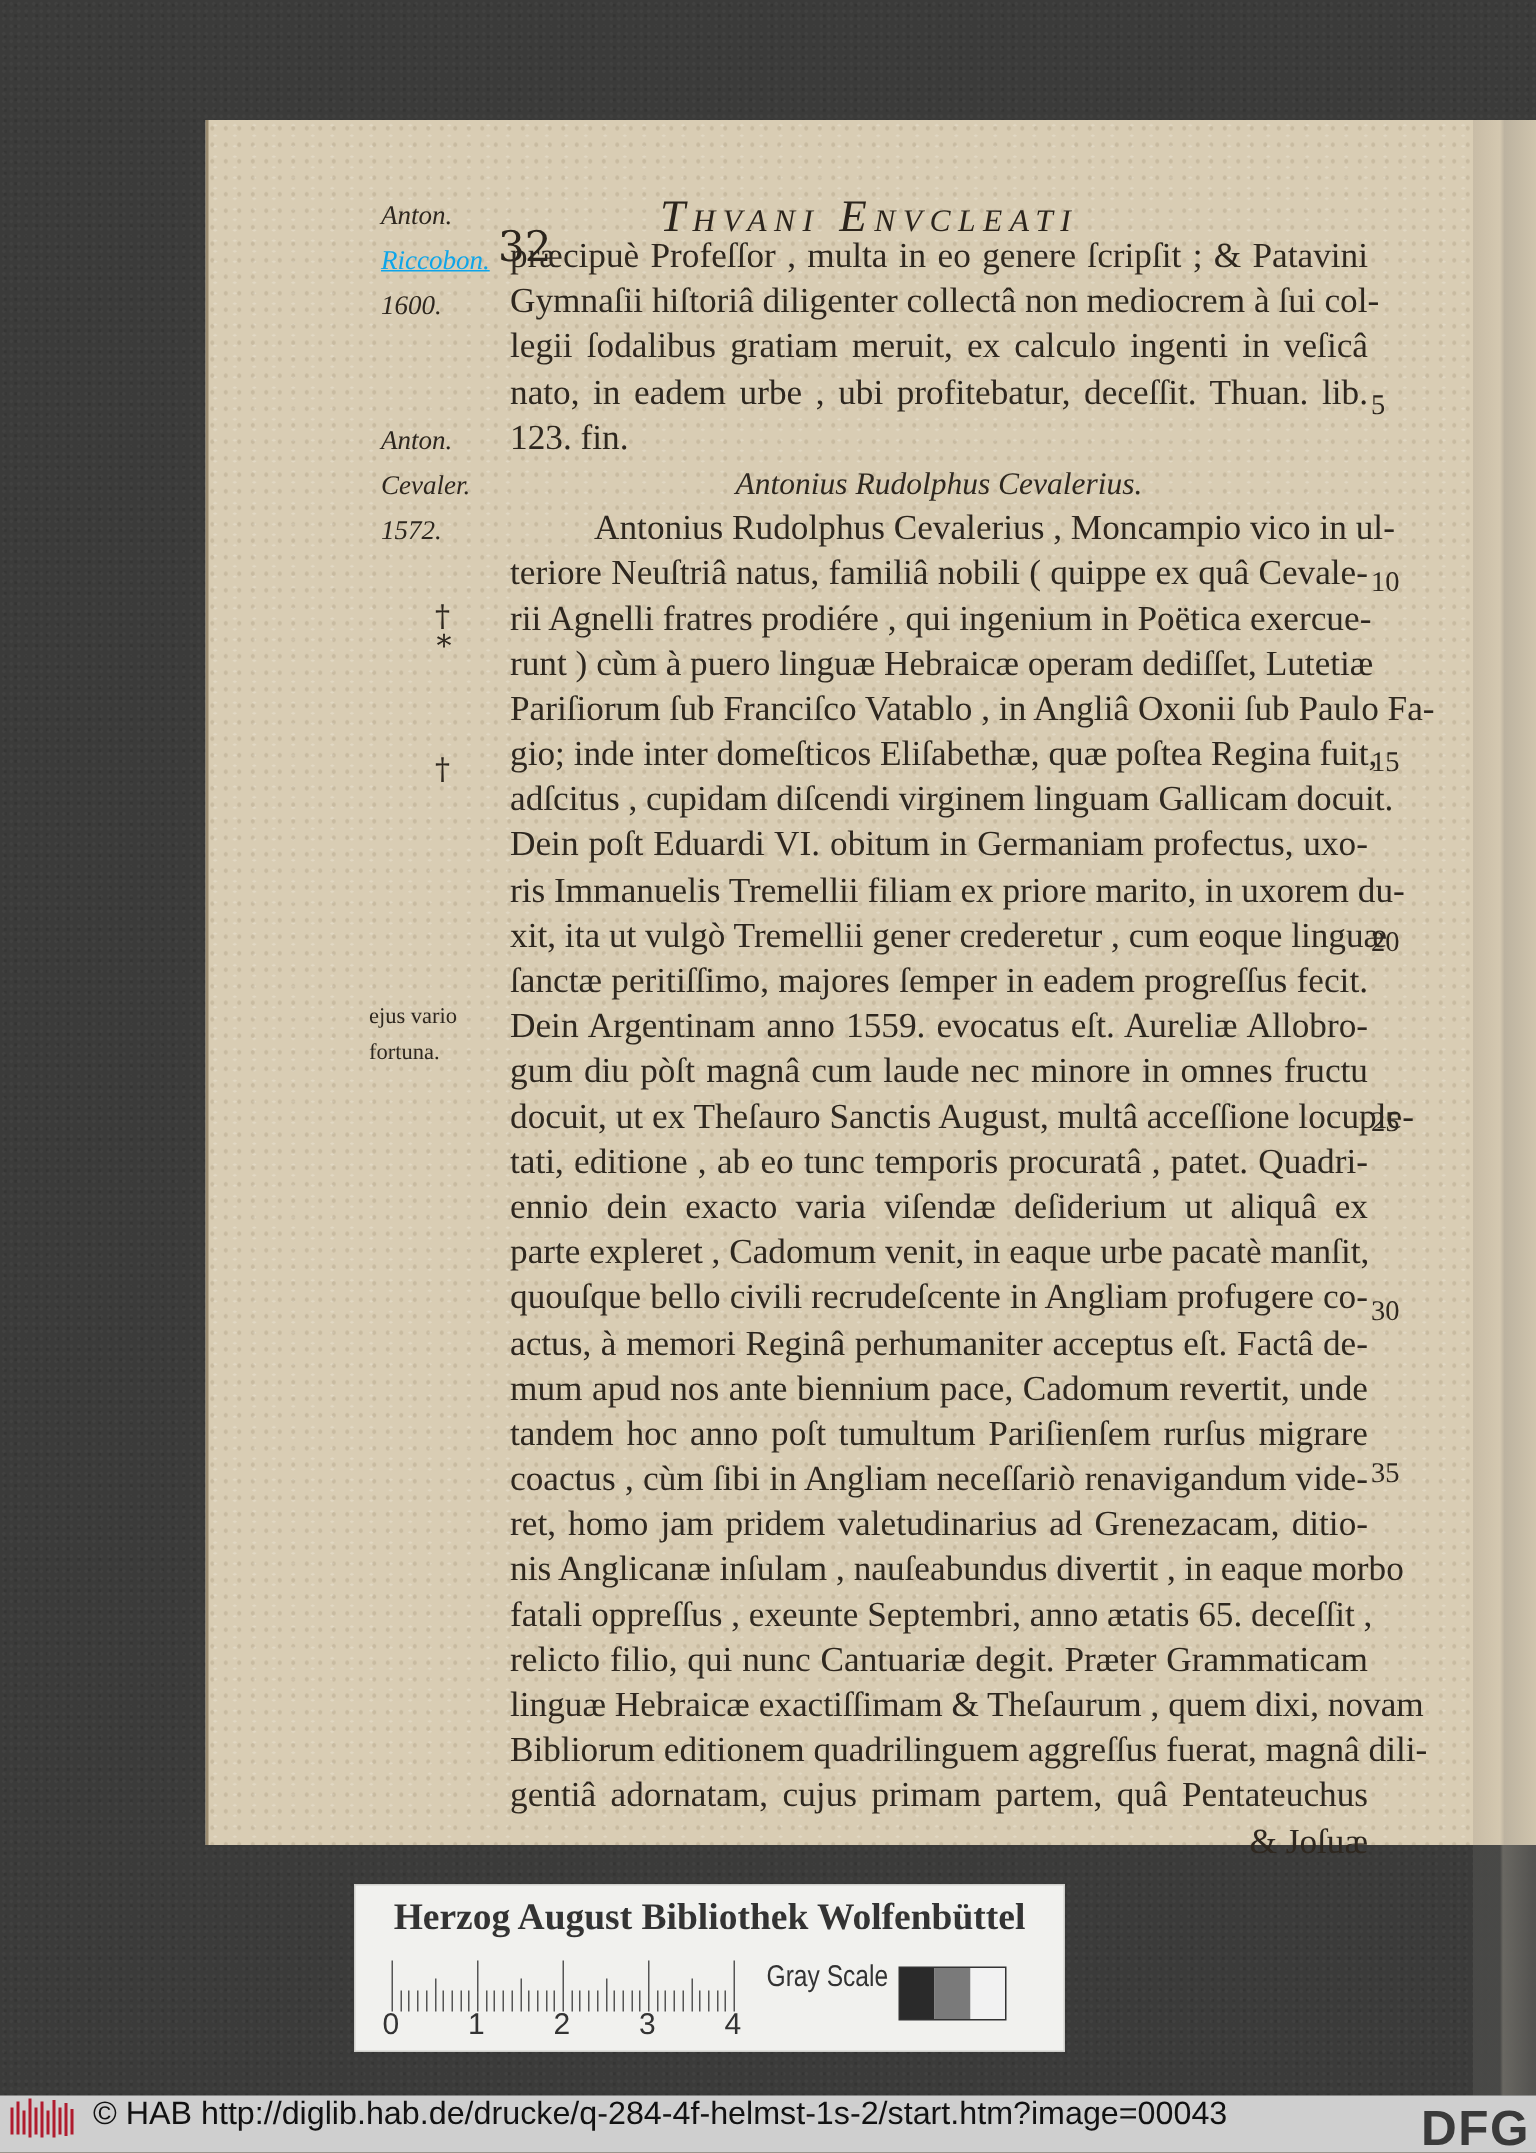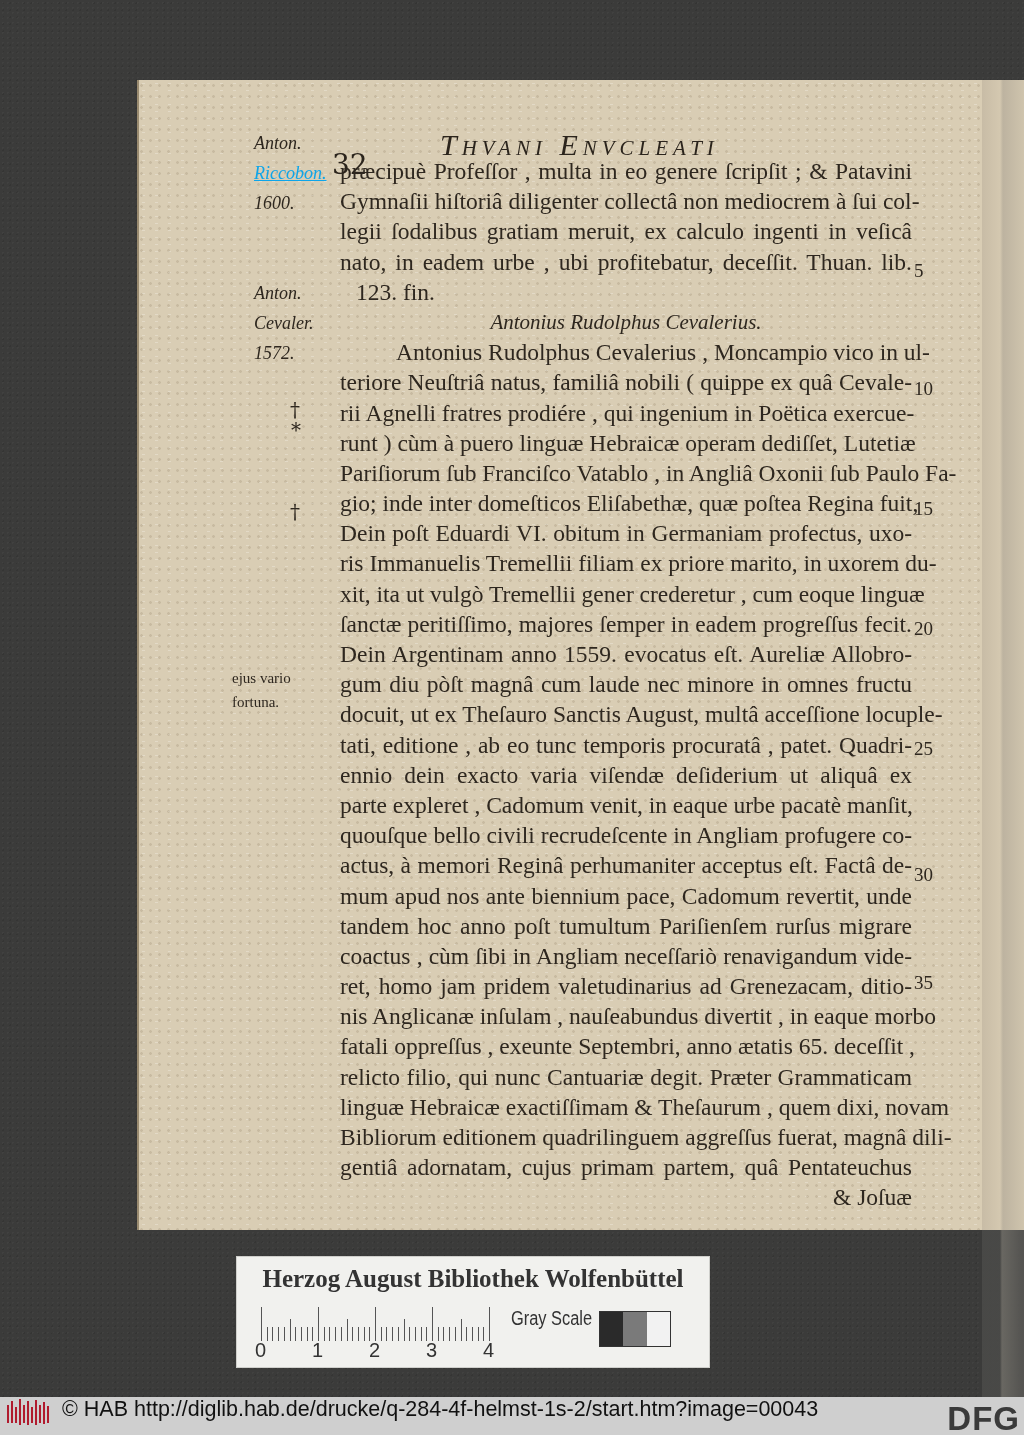--- a/index.html
+++ b/index.html
@@ -47,21 +47,21 @@
       font-family: "Liberation Serif", serif; font-style: italic;
       font-size: 30px; letter-spacing: 5px; font-variant: small-caps;
     }
     .body-text {
       position: absolute; left: 340px; top: 156px; width: 572px;
       font-family: "Liberation Serif", serif; font-size: 23.5px;
       line-height: 30.2px; color: #2e271f;
       text-align: justify;
     }
     .line { display: block; white-space: nowrap; text-align-last: justify; text-align: justify; height: 30.2px; }
-    .line.left { text-align-last: left; margin-left: 16px; }
+    .line.left { text-align-last: left; }
     .line.right { text-align-last: right; text-align: right; }
     .line.center { text-align-last: center; text-align: center; font-style: italic; font-size: 21px; }
     .line.indent { padding-left: 56px; box-sizing: border-box; }
     .margin-notes {
       position: absolute; left: 254px; width: 84px;
       font-family: "Liberation Serif", serif; font-style: italic;
       font-size: 18px; color: #2e271f; line-height: 30.2px;
     }
     .margin-notes .faded { color: #0ea5e9; text-decoration: underline; }
     .margin-notes .roman { font-style: normal; font-size: 15px; }
@@ -132,21 +132,21 @@
 <div class="margin-notes" style="top:128px;">
   <div>Anton.</div>
   <div class="faded">Riccobon.</div>
   <div>1600.</div>
 </div>
 <div class="margin-notes" style="top:278px;">
   <div>Anton.</div>
   <div>Cevaler.</div>
   <div>1572.</div>
 </div>
-<div class="margin-notes" style="top:663px; left:232px;">
+<div class="margin-notes" style="top:663px; left:246px;">
   <div class="roman">ejus vario</div>
   <div class="roman" style="margin-top:-6px;">fortuna.</div>
 </div>
 
 <span class="marker" style="left:290px; top:398px;">†</span>
 <span class="marker" style="left:291px; top:418px;">*</span>
 <span class="marker" style="left:290px; top:500px;">†</span>
 
 <span class="line-num" style="top:260px;">5</span>
 <span class="line-num" style="top:378px;">10</span>
@@ -162,20 +162,21 @@
   <span class="line">legii ſodalibus gratiam meruit, ex calculo ingenti in veſicâ</span>
   <span class="line">nato, in eadem urbe , ubi profitebatur, deceſſit.  Thuan. lib.</span>
   <span class="line left">123. fin.</span>
   <span class="line center">Antonius Rudolphus Cevalerius.</span>
   <span class="line indent">Antonius Rudolphus Cevalerius , Moncampio vico in ul-</span>
   <span class="line">teriore Neuſtriâ natus, familiâ nobili ( quippe ex quâ Cevale-</span>
   <span class="line">rii Agnelli fratres prodiére , qui ingenium in Poëtica exercue-</span>
   <span class="line">runt ) cùm à puero linguæ Hebraicæ operam dediſſet, Lutetiæ</span>
   <span class="line">Pariſiorum ſub Franciſco Vatablo , in Angliâ Oxonii ſub Paulo Fa-</span>
   <span class="line">gio; inde inter domeſticos Eliſabethæ, quæ poſtea Regina fuit,</span>
+  <span class="line">adſcitus , cupidam diſcendi virginem linguam Gallicam docuit.</span>
   <span class="line">Dein poſt Eduardi VI. obitum in Germaniam profectus, uxo-</span>
   <span class="line">ris Immanuelis Tremellii filiam ex priore marito, in uxorem du-</span>
   <span class="line">xit, ita ut vulgò Tremellii gener crederetur , cum eoque linguæ</span>
   <span class="line">ſanctæ peritiſſimo, majores ſemper in eadem progreſſus fecit.</span>
   <span class="line">Dein Argentinam anno 1559. evocatus eſt.  Aureliæ Allobro-</span>
   <span class="line">gum diu pòſt magnâ cum laude nec minore in omnes fructu</span>
   <span class="line">docuit, ut ex Theſauro Sanctis August, multâ acceſſione locuple-</span>
   <span class="line">tati, editione , ab eo tunc temporis procuratâ , patet.  Quadri-</span>
   <span class="line">ennio dein exacto varia viſendæ deſiderium ut aliquâ ex</span>
   <span class="line">parte expleret , Cadomum venit, in eaque urbe pacatè manſit,</span>

